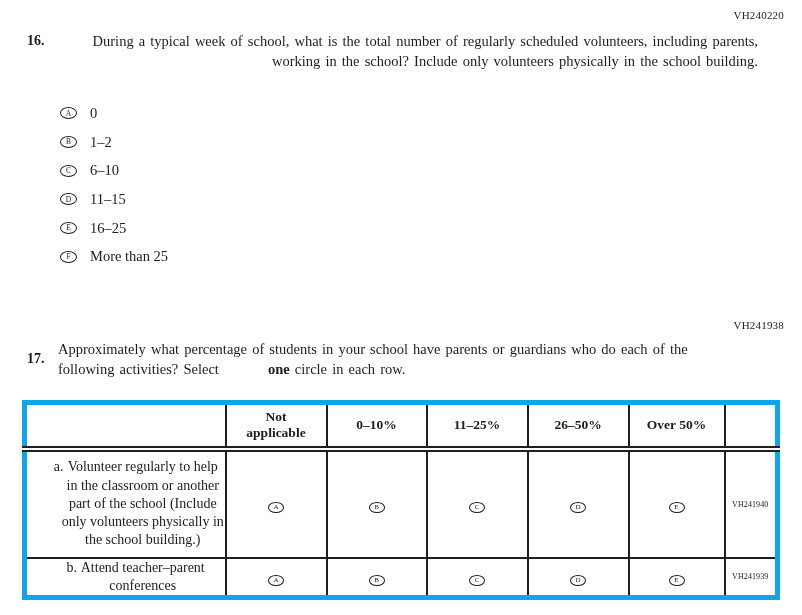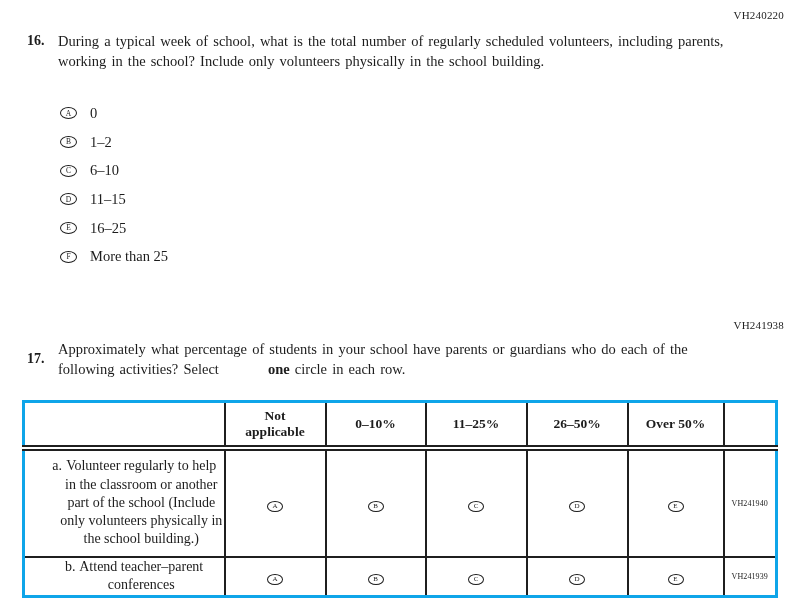--- a/index.html
+++ b/index.html
@@ -27,21 +27,21 @@
   .q16 { top: 31px; }
   .q17 { top: 339px; align-items: center; }
   .q-number {
     font-weight: bold;
     font-size: 14px;
     width: 31px;
     flex: 0 0 31px;
     line-height: 20px;
   }
   .q-body { font-size: 14.5px; line-height: 20px; word-spacing: 1.5px; }
-  .q16 .q-body { width: 700px; }
+  .q16 .q-body { width: 700px; text-align: right; }
   .q17 .q-body { width: 640px; }
   .bold-inline { font-weight: bold; margin-left: 44px; }
 
   .options {
     position: absolute;
     left: 60px;
     top: 99px;
   }
   .opt-row {
     display: flex;
@@ -68,21 +68,21 @@
     font-size: 14.5px;
   }
 
   table.grid {
     position: absolute;
     left: 22px;
     top: 400px;
     border-collapse: collapse;
     table-layout: fixed;
     width: 753px;
-    border: 3px solid #0ea5e9;
+    border: 5px solid #0ea5e9;
   }
   table.grid td, table.grid th {
     border: 2px solid #1f1f1f;
     padding: 0;
     vertical-align: middle;
     text-align: center;
   }
   table.grid th {
     font-size: 13.5px;
     font-weight: bold;

